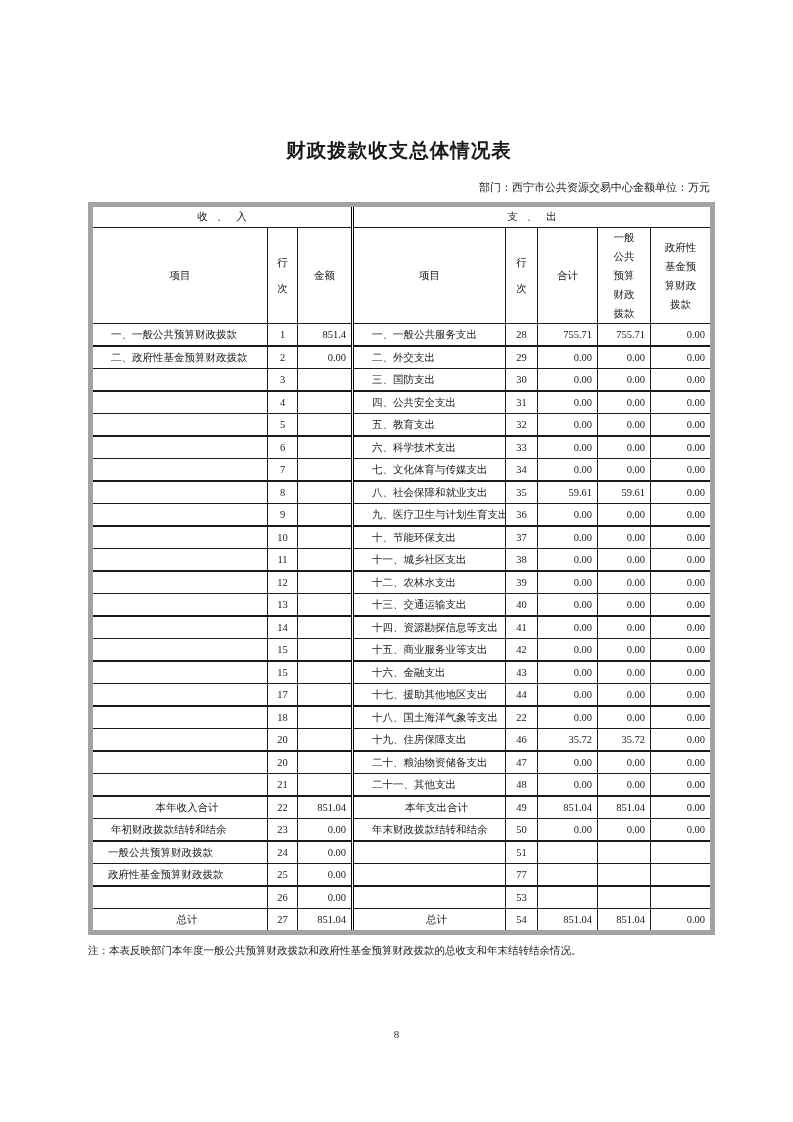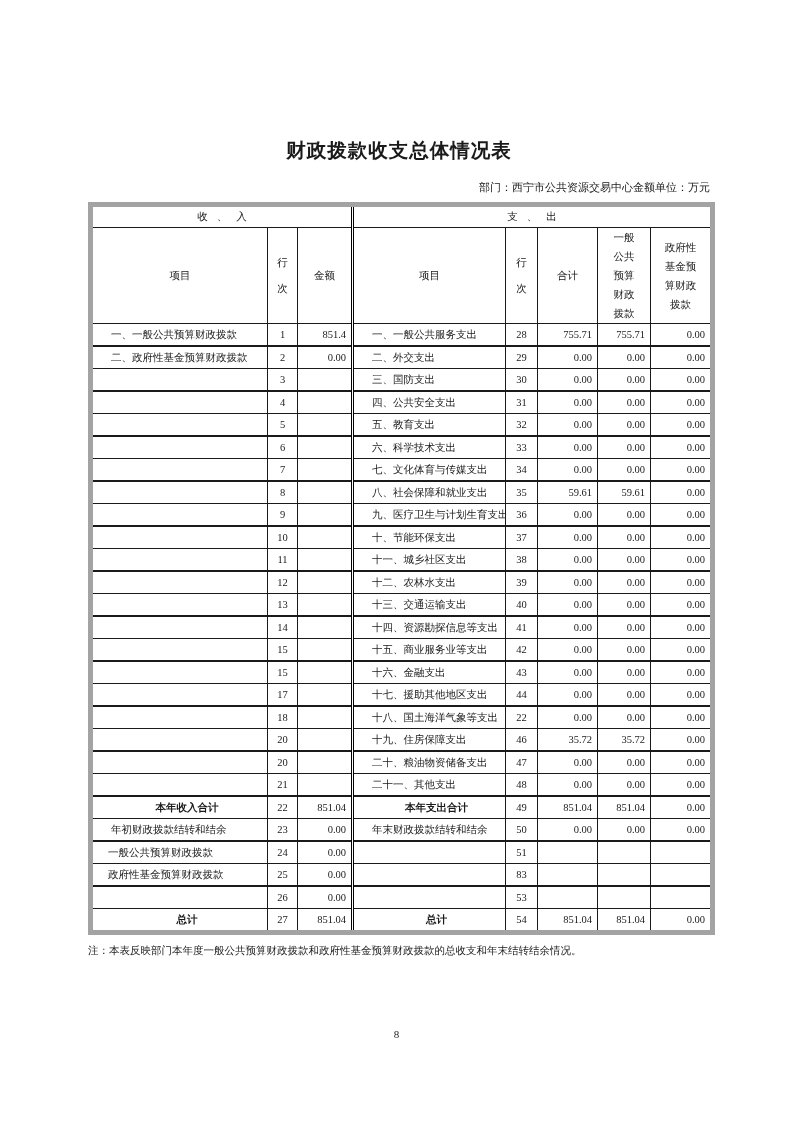--- a/index.html
+++ b/index.html
@@ -34,21 +34,21 @@
   tr.section-row th{height:20px;text-align:center;letter-spacing:9px;text-indent:9px;}
   tr.head-row th{height:86px;text-align:center;line-height:22px;}
   tr.head-row th.vh{word-break:break-all;padding:0 9px;line-height:26px;}
   tr.head-row th.wrap{word-break:break-all;padding:0 11px;line-height:19px;}
   tr.lanci-row td{height:23px;text-align:center;}
   tbody.rows td{height:21px;white-space:nowrap;}
   tbody.rows tr:nth-child(odd) td{border-bottom-width:2px;}
   td.item{text-align:left;padding-left:18px;}
   td.c{text-align:center;}
   td.r{text-align:right;padding-right:5px;}
-  td.em{text-align:center;font-weight:bold;}
+  td.em{text-align:center;font-weight:normal;}
   td.indent{padding-left:15px;}
   .note{font-size:10.5px;line-height:14px;margin-top:9px;}
   .page-number{
     position:absolute;top:1028px;left:0;width:100%;
     text-align:center;font-size:11px;
   }
 </style>
 </head>
 <body>
 
@@ -329,21 +329,21 @@
     <td class="c">51</td>
     <td class="r"></td>
     <td class="r"></td>
     <td class="r"></td>
   </tr>
           <tr>
     <td class="item indent">政府性基金预算财政拨款</td>
     <td class="c">25</td>
     <td class="r">0.00</td>
     <td class="item sep"></td>
-    <td class="c">83</td>
+    <td class="c">77</td>
     <td class="r"></td>
     <td class="r"></td>
     <td class="r"></td>
   </tr>
           <tr>
     <td class="item"></td>
     <td class="c">26</td>
     <td class="r">0.00</td>
     <td class="item sep"></td>
     <td class="c">53</td>

